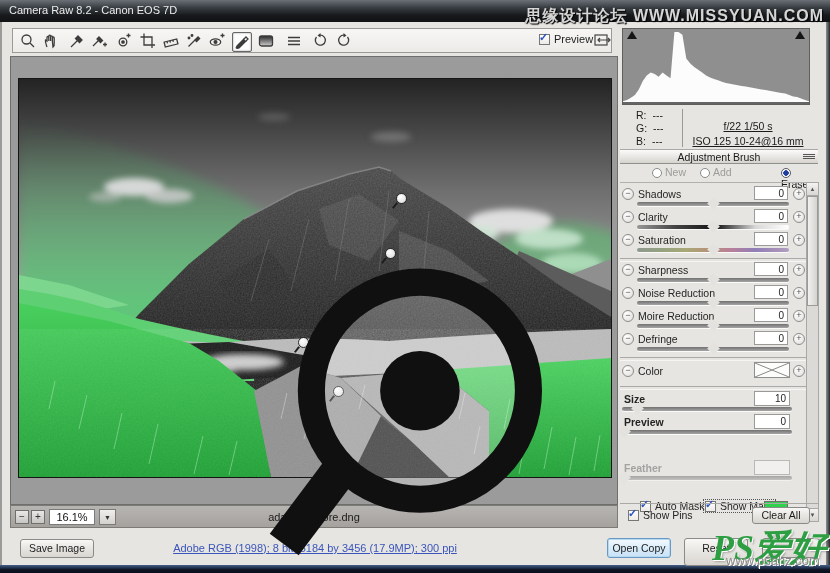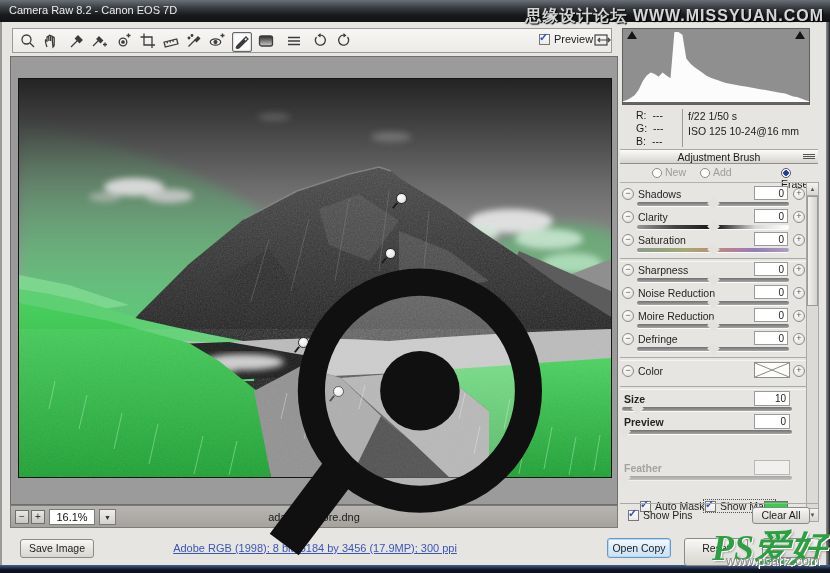--- a/index.html
+++ b/index.html
@@ -54,21 +54,21 @@
   
   .panel{left:620px;top:22px;width:206px;height:543px;}
   .histo{position:absolute;left:2px;top:6px;width:188px;height:77px;background:#8f8f8f;
     border:1px solid #5e5e5c;box-sizing:border-box;}
   .clip{position:absolute;top:2px;width:0;height:0;border-left:5px solid transparent;
     border-right:5px solid transparent;border-bottom:8px solid #151515;}
   .info{position:absolute;left:2px;top:85px;width:188px;height:44px;font-size:10.5px;color:#1b1b1b;}
   .rgbcol{position:absolute;left:14px;top:2px;line-height:13px;}
   .rgbval{display:inline-block;width:26px;text-align:left;margin-left:6px;}
   .vline{position:absolute;left:60px;top:2px;width:1px;height:38px;background:#9a9a98;}
-  .exif{position:absolute;left:66px;top:2px;width:120px;line-height:15px;}
+  .exif{position:absolute;left:66px;top:12px;width:120px;text-align:center;line-height:15px;text-decoration:underline;}
   .phead{position:absolute;left:0px;top:127px;width:198px;height:15px;
     background:linear-gradient(#fcfbfa,#d7d4cf);border-top:1px solid #a8a8a6;border-bottom:1px solid #8f8f8d;
     font-size:10.5px;color:#1a1a1a;text-align:center;line-height:14px;box-sizing:border-box;}
   .flyout{position:absolute;right:3px;top:3px;width:12px;height:9px;}
   .flyout i{display:block;height:1px;background:#555;margin:1px 0;}
   .modes{position:absolute;left:0;top:143px;width:198px;height:17px;font-size:10.5px;}
   .mode{position:absolute;top:1px;}
   .rdot{display:inline-block;width:10px;height:10px;border-radius:50%;border:1px solid #8a8a88;
     background:#fff;vertical-align:-2px;margin-right:3px;box-sizing:border-box;}
   .mode.on .rdot{border-color:#55585c;background:radial-gradient(circle,#1f3f9e 0 2.5px,#fff 3px);}

